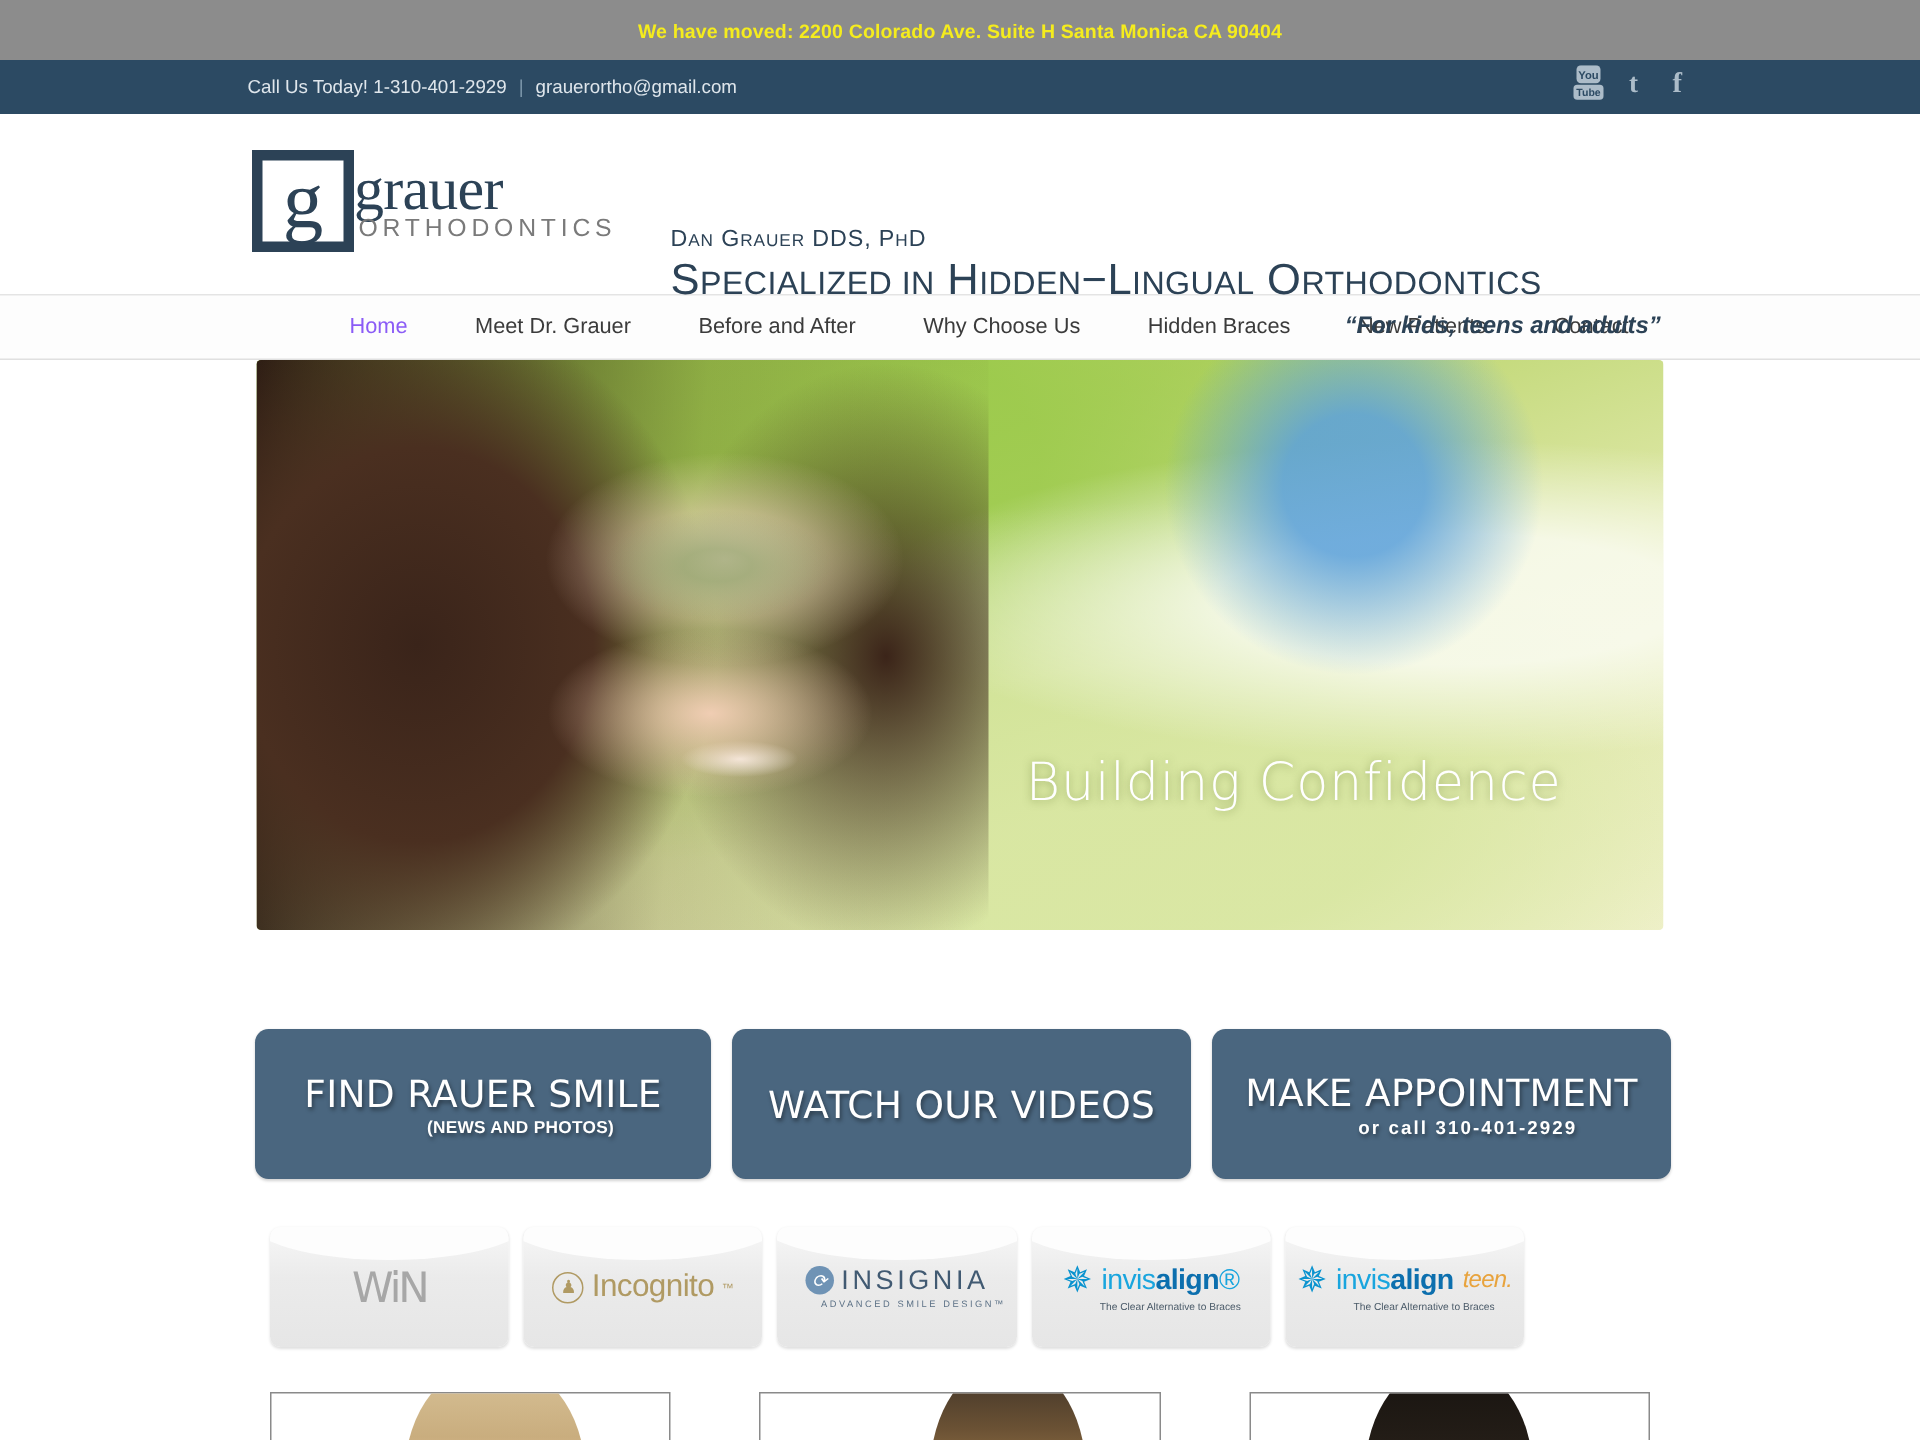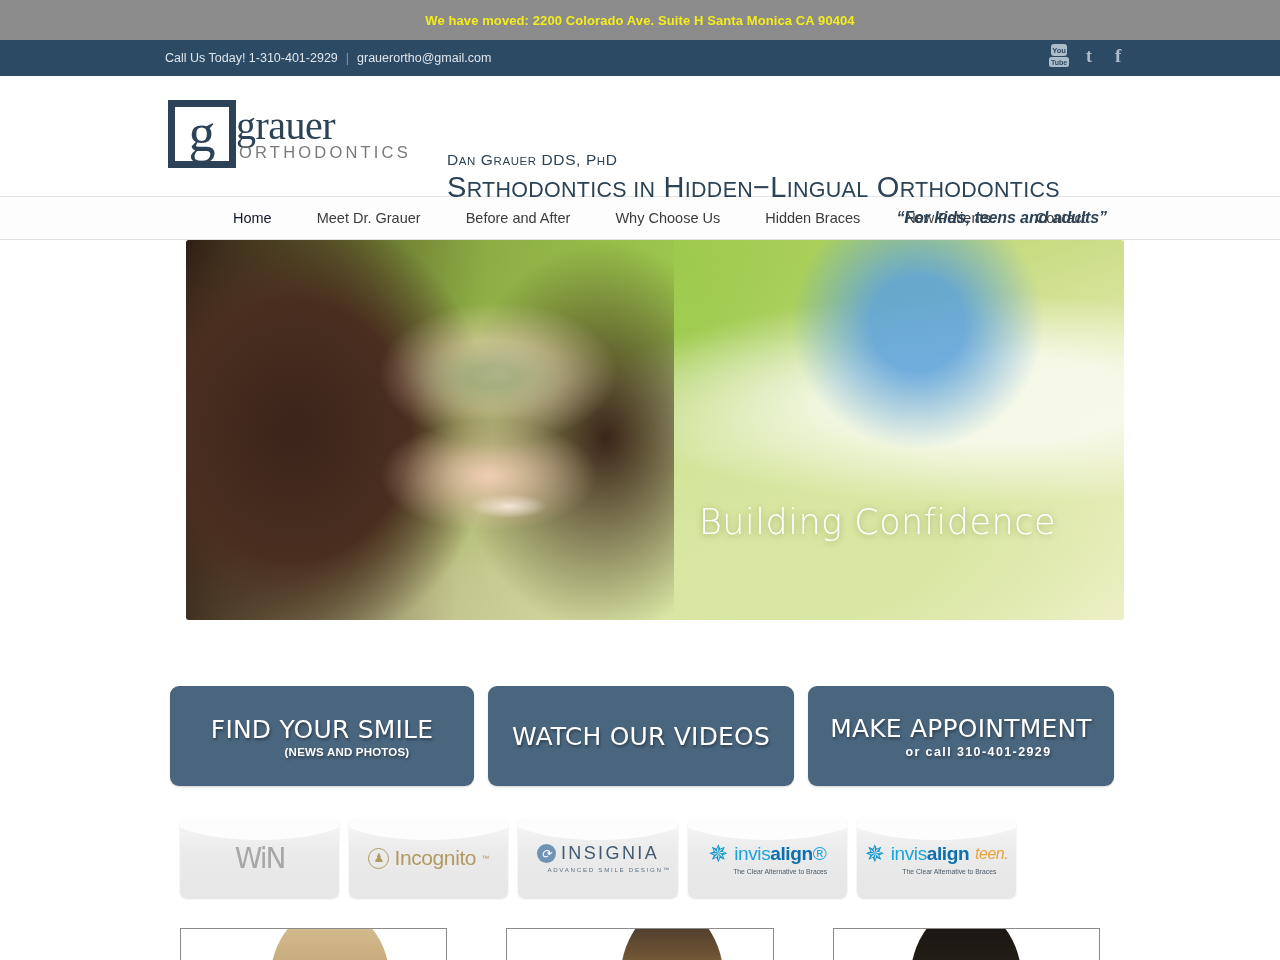--- a/index.html
+++ b/index.html
@@ -113,26 +113,26 @@
   }
   .nav-inner {
     margin-left: 233px;
     display: flex; align-items: center; gap: 45px;
   }
   .nav-item {
     font-size: 14.5px; color: #3b3b3b;
     text-decoration: none; cursor: pointer;
     white-space: nowrap;
   }
-  .nav-item.active { color: #0f172a; }
+  .nav-item.active { color: #8b5cf6; }
 
   
   .hero-wrap { position: relative; height: 380px; background: #fff; }
   .hero {
-    position: absolute; left: 186px; top: 0;
+    position: absolute; left: 171px; top: 0;
     width: 938px; height: 380px;
     border-radius: 3px;
     overflow: hidden;
     background:
       radial-gradient(circle at 78% 22%, rgba(90,160,220,.85) 0 6%, rgba(90,160,220,0) 16%),
       radial-gradient(ellipse at 85% 42%, rgba(255,255,255,.72) 0 14%, rgba(255,255,255,0) 34%),
       radial-gradient(ellipse at 62% 78%, rgba(215,230,160,.85) 0 22%, rgba(215,230,160,0) 48%),
       radial-gradient(ellipse at 30% 18%, rgba(150,200,70,.75) 0 26%, rgba(150,200,70,0) 60%),
       linear-gradient(160deg, #9ec84f 0%, #b9d46a 32%, #dfe8a8 62%, #eef0c8 100%);
   }
@@ -331,21 +331,21 @@
     <div class="logo-words">
       <div class="w1">grauer</div>
       <div class="w2">ORTHODONTICS</div>
     </div>
   </div>
   <div class="tagline-block">
     <div class="tag-doc">
       D<span class="sc">AN</span> G<span class="sc">RAUER</span> DDS, P<span class="sc">H</span>D
     </div>
     <div class="tag-main">
-      S<span class="sc">RTHODONTICS IN</span> H<span class="sc">IDDEN</span>−L<span class="sc">INGUAL</span> O<span class="sc">RTHODONTICS</span>
+      S<span class="sc">PECIALIZED IN</span> H<span class="sc">IDDEN</span>−L<span class="sc">INGUAL</span> O<span class="sc">RTHODONTICS</span>
     </div>
     <div class="tag-quote">“For kids, teens and adults”</div>
   </div>
 </div>
 
 <nav class="navbar">
   <div class="nav-inner">
     <a class="nav-item active" href="#">Home</a>
     <a class="nav-item" href="#">Meet Dr. Grauer</a>
     <a class="nav-item" href="#">Before and After</a>
@@ -359,21 +359,21 @@
 <div class="hero-wrap">
   <div class="hero">
     <div class="hero-portrait"></div>
     <div class="hero-caption">Building Confidence</div>
   </div>
 </div>
 
 <div class="cta-row">
   <div class="cta">
     <div class="cta-stack">
-      <div class="cta-main">FIND YOUR SMILE</div>
+      <div class="cta-main">FIND RAUER SMILE</div>
       <div class="cta-sub">(NEWS AND PHOTOS)</div>
     </div>
   </div>
   <div class="cta">
     <div class="cta-main">WATCH OUR VIDEOS</div>
   </div>
   <div class="cta">
     <div class="cta-stack">
       <div class="cta-main">MAKE APPOINTMENT</div>
       <div class="cta-sub">or call 310-401-2929</div>

